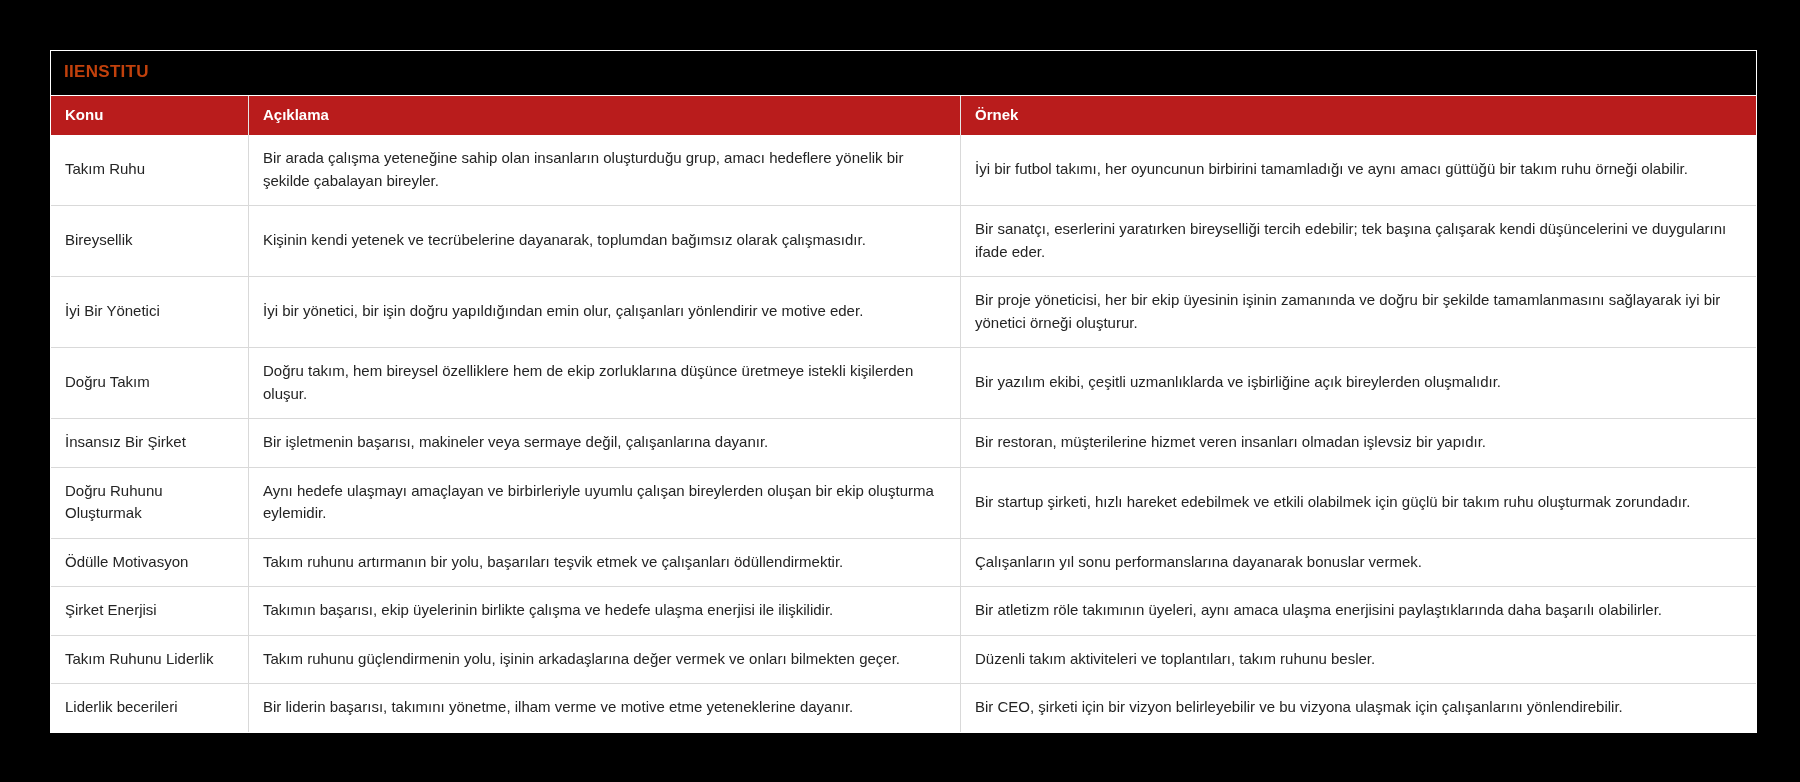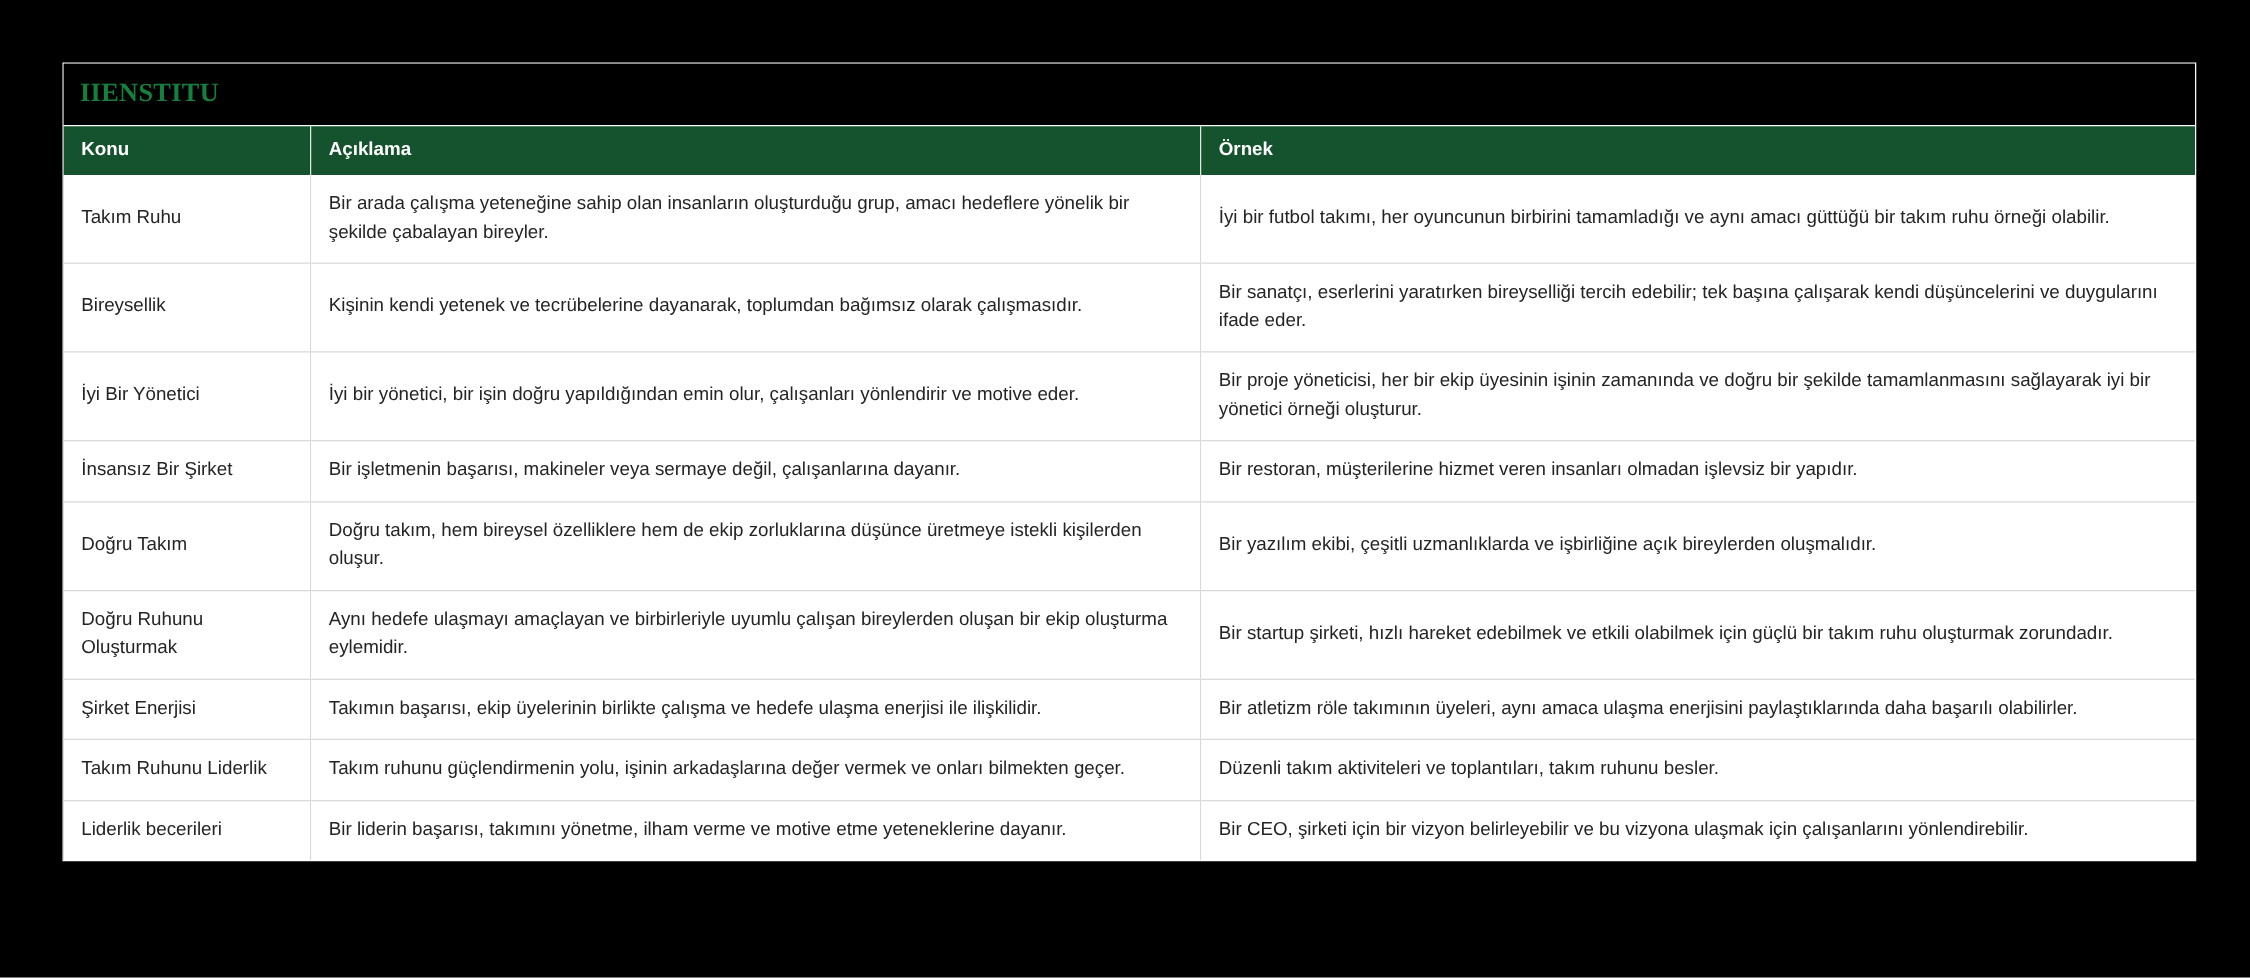--- a/index.html
+++ b/index.html
@@ -14,40 +14,39 @@
   }
   .card {
     position: absolute;
     left: 50px;
     top: 50px;
     width: 1707px;
     border: 1px solid #ffffff;
     background: #000000;
   }
   .card-title {
-    color: #15803d;
-    font-size: 21px;
+    color: #c2410c;
+    font-size: 17px;
     font-weight: 700;
     letter-spacing: 0.3px;
     padding: 11px 14px 13px 13px;
     background: #000000;
-    font-family: Liberation Serif, serif;
   }
   table.topics {
     width: 100%;
     border-collapse: separate;
     border-spacing: 0;
     border-top: 1px solid #ffffff;
     background: #ffffff;
     table-layout: fixed;
   }
   col.c-konu { width: 198px; }
   col.c-aciklama { width: 712px; }
   th {
-    background: #14532d;
+    background: #b91c1c;
     color: #ffffff;
     text-align: left;
     font-size: 15px;
     font-weight: 700;
     padding: 10px 16px 12px 14px;
   }
   th:not(:last-child) { border-right: 1px solid #e6e6e6; }
   td {
     background: #ffffff;
     color: #242424;
@@ -92,37 +91,42 @@
     <td>Bir sanatçı, eserlerini yaratırken bireyselliği tercih edebilir; tek başına çalışarak kendi düşüncelerini ve duygularını ifade eder.</td>
   </tr>
 
   <tr>
     <td>İyi Bir Yönetici</td>
     <td>İyi bir yönetici, bir işin doğru yapıldığından emin olur, çalışanları yönlendirir ve motive eder.</td>
     <td>Bir proje yöneticisi, her bir ekip üyesinin işinin zamanında ve doğru bir şekilde tamamlanmasını sağlayarak iyi bir yönetici örneği oluşturur.</td>
   </tr>
 
   <tr>
+    <td>Doğru Takım</td>
+    <td>Doğru takım, hem bireysel özelliklere hem de ekip zorluklarına düşünce üretmeye istekli kişilerden oluşur.</td>
+    <td>Bir yazılım ekibi, çeşitli uzmanlıklarda ve işbirliğine açık bireylerden oluşmalıdır.</td>
+  </tr>
+
+  <tr>
     <td>İnsansız Bir Şirket</td>
     <td>Bir işletmenin başarısı, makineler veya sermaye değil, çalışanlarına dayanır.</td>
     <td>Bir restoran, müşterilerine hizmet veren insanları olmadan işlevsiz bir yapıdır.</td>
-  </tr>
-
-  <tr>
-    <td>Doğru Takım</td>
-    <td>Doğru takım, hem bireysel özelliklere hem de ekip zorluklarına düşünce üretmeye istekli kişilerden oluşur.</td>
-    <td>Bir yazılım ekibi, çeşitli uzmanlıklarda ve işbirliğine açık bireylerden oluşmalıdır.</td>
   </tr>
 
   <tr>
     <td>Doğru Ruhunu Oluşturmak</td>
     <td>Aynı hedefe ulaşmayı amaçlayan ve birbirleriyle uyumlu çalışan bireylerden oluşan bir ekip oluşturma eylemidir.</td>
     <td>Bir startup şirketi, hızlı hareket edebilmek ve etkili olabilmek için güçlü bir takım ruhu oluşturmak zorundadır.</td>
   </tr>
 
+  <tr>
+    <td>Ödülle Motivasyon</td>
+    <td>Takım ruhunu artırmanın bir yolu, başarıları teşvik etmek ve çalışanları ödüllendirmektir.</td>
+    <td>Çalışanların yıl sonu performanslarına dayanarak bonuslar vermek.</td>
+  </tr>
 
   <tr>
     <td>Şirket Enerjisi</td>
     <td>Takımın başarısı, ekip üyelerinin birlikte çalışma ve hedefe ulaşma enerjisi ile ilişkilidir.</td>
     <td>Bir atletizm röle takımının üyeleri, aynı amaca ulaşma enerjisini paylaştıklarında daha başarılı olabilirler.</td>
   </tr>
 
   <tr>
     <td>Takım Ruhunu Liderlik</td>
     <td>Takım ruhunu güçlendirmenin yolu, işinin arkadaşlarına değer vermek ve onları bilmekten geçer.</td>

